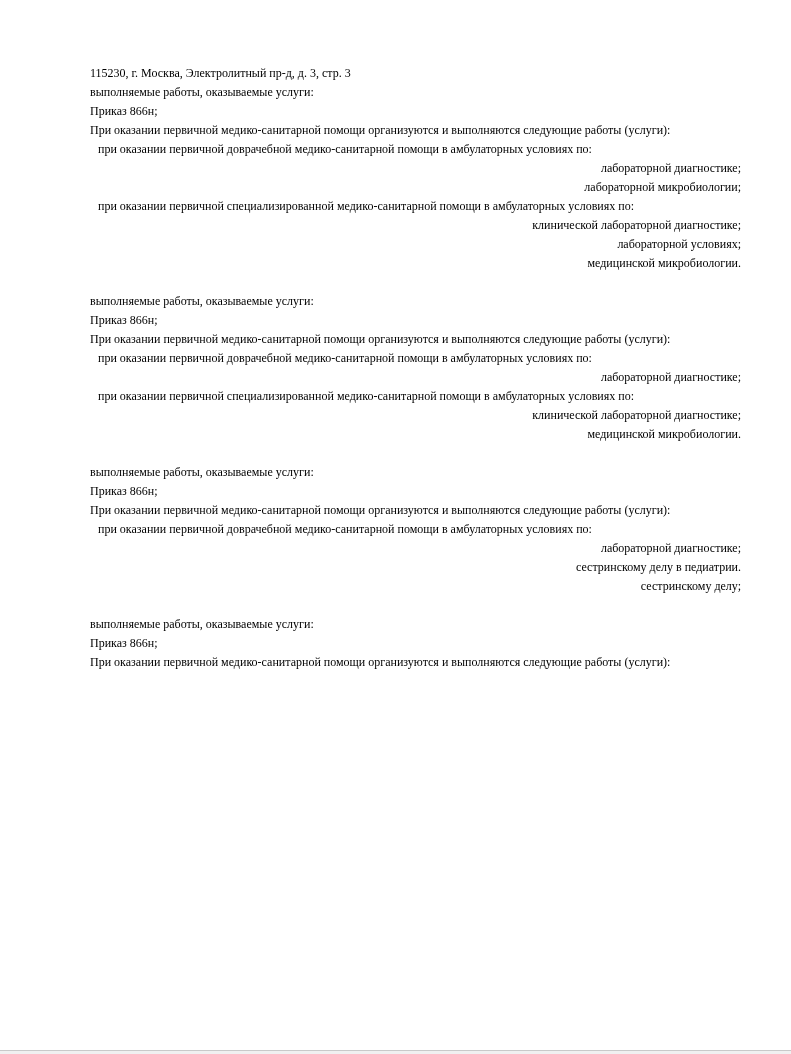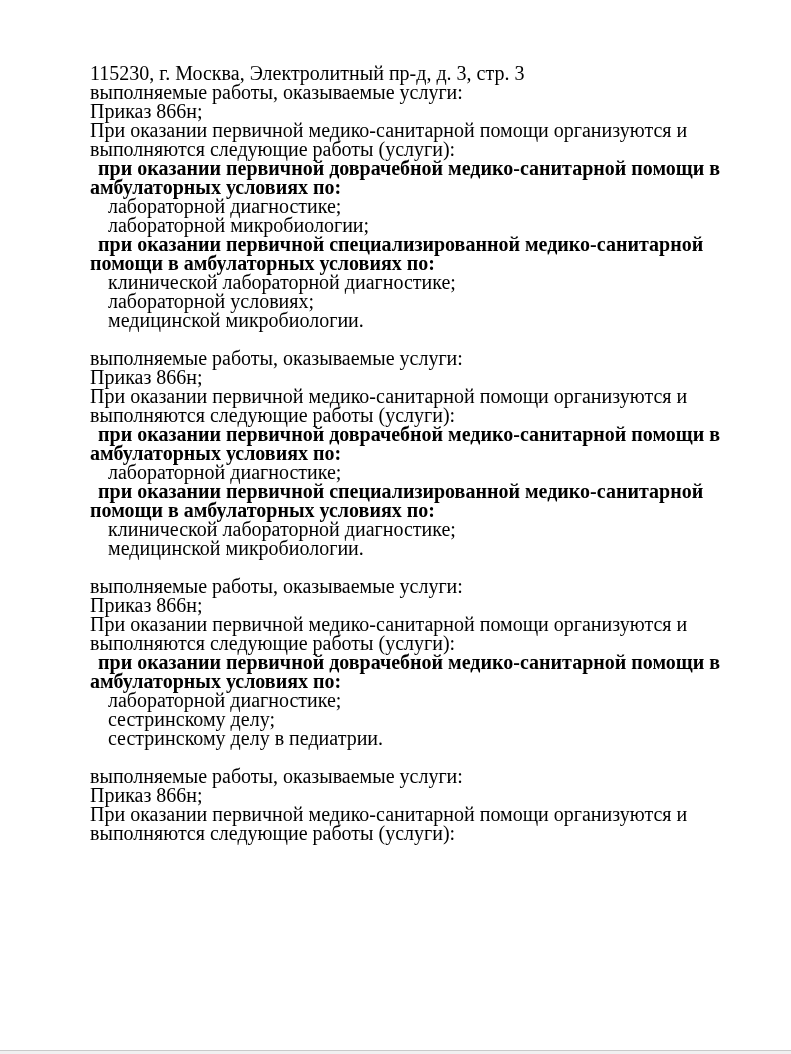--- a/index.html
+++ b/index.html
@@ -20,35 +20,35 @@
     overflow: hidden;
     background: var(--page-bg);
     color: var(--text-color);
     font-family: "Liberation Serif", "DejaVu Serif", serif;
   }
   .doc {
     position: absolute;
     left: 90px;
     top: 64px;
     width: 651px;
-    font-size: 20px;
+    font-size: 12px;
     line-height: 19px;
   }
   .location-block {
     margin: 0 0 19px 0;
   }
   .doc-line {
     text-indent: 0;
   }
   .group-title {
     text-indent: 8px;
-    font-weight: bold;
   }
   .service-item {
     text-indent: 18px;
+    text-align: right;
   }
   .bottom-strip {
     position: absolute;
     left: 0;
     right: 0;
     bottom: 0;
     height: 4px;
     background: var(--strip-fill);
     border-top: 1px solid var(--strip-border);
   }
@@ -87,22 +87,22 @@
         </div>
   </section>
 
   <section class="location-block">
     <div class="doc-line">выполняемые работы, оказываемые услуги:</div>
     <div class="doc-line">Приказ 866н;</div>
     <div class="doc-line">При оказании первичной медико-санитарной помощи организуются и выполняются следующие работы (услуги):</div>
     <div>
           <div class="doc-line group-title">при оказании первичной доврачебной медико-санитарной помощи в амбулаторных условиях по:</div>
           <div class="doc-line service-item">лабораторной диагностике;</div>
+          <div class="doc-line service-item">сестринскому делу в педиатрии.</div>
           <div class="doc-line service-item">сестринскому делу;</div>
-          <div class="doc-line service-item">сестринскому делу в педиатрии.</div>
         </div>
   </section>
 
   <section class="location-block">
     <div class="doc-line">выполняемые работы, оказываемые услуги:</div>
     <div class="doc-line">Приказ 866н;</div>
     <div class="doc-line">При оказании первичной медико-санитарной помощи организуются и выполняются следующие работы (услуги):</div>
     <div></div>
   </section>
 </div>

